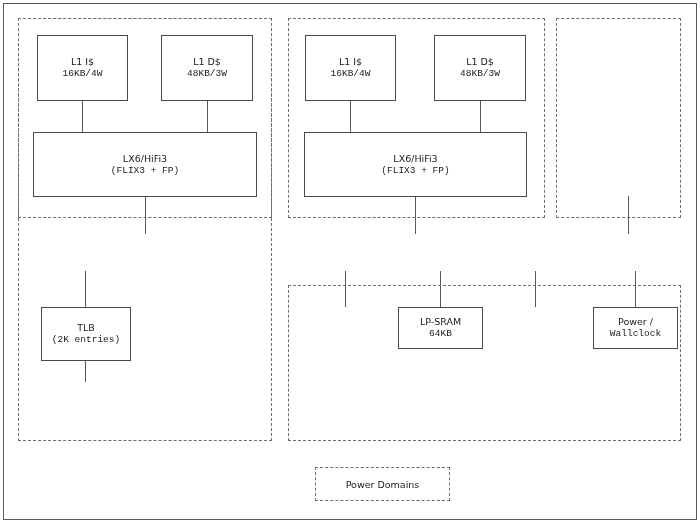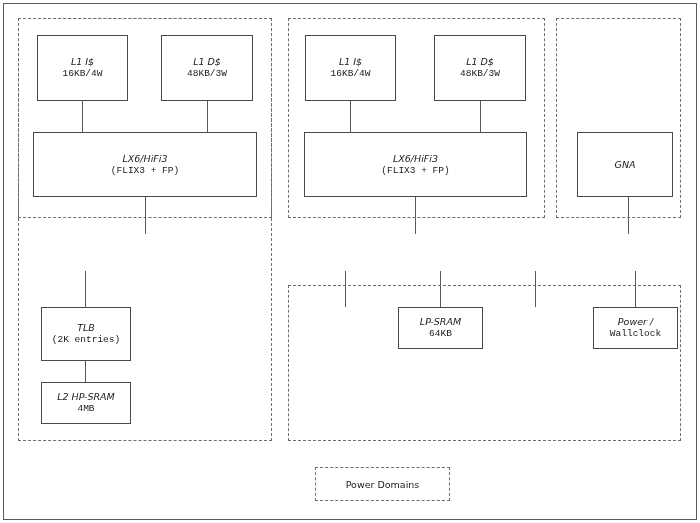--- a/index.html
+++ b/index.html
@@ -46,21 +46,21 @@
     display: flex;
     flex-direction: column;
     align-items: center;
     justify-content: center;
     text-align: center;
     line-height: 1.25;
     font-size: 9.5px;
     color: #1a1a1a;
     white-space: pre-line;
   }
-  .block .l1 { display: block; font-style: italic; }
+  .block .l1 { display: block; }
   .block .l2 { display: block; font-family: Liberation Mono, monospace; }
   
   .conn {
     position: absolute;
     background: #5a5a5a;
   }
   .conn.v { width: 1px; }
   .label-only {
     position: absolute;
     font-size: 9.5px;
@@ -136,34 +136,27 @@
   <div class="block" style="left:434px; top:35px; width:92px; height:66px;">
     <span class="l1">L1 D$</span>
     <span class="l2">48KB/3W</span>
   </div>
 
   <div class="block" style="left:304px; top:132px; width:223px; height:65px;">
     <span class="l1">LX6/HiFi3</span>
     <span class="l2">(FLIX3 + FP)</span>
   </div>
 
-  <div class="block" style="left:577px; top:132px; width:96px; height:65px;">
-    <span class="l1">GNA</span>
-  </div>
 
 
   <div class="block" style="left:41px; top:307px; width:90px; height:54px;">
     <span class="l1">TLB</span>
     <span class="l2">(2K entries)</span>
   </div>
 
-  <div class="block" style="left:41px; top:382px; width:90px; height:42px;">
-    <span class="l1">L2 HP-SRAM</span>
-    <span class="l2">4MB</span>
-  </div>
 
 
   <div class="block" style="left:398px; top:307px; width:85px; height:42px;">
     <span class="l1">LP-SRAM</span>
     <span class="l2">64KB</span>
   </div>
 
 
   <div class="block" style="left:593px; top:307px; width:85px; height:42px;">
     <span class="l1">Power /</span>

